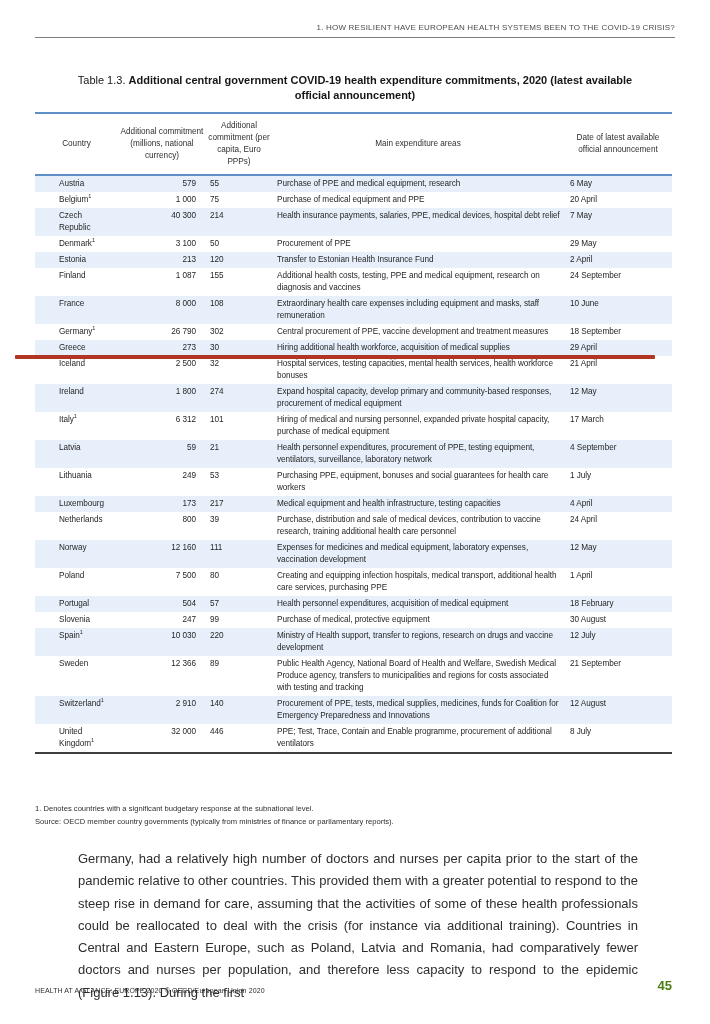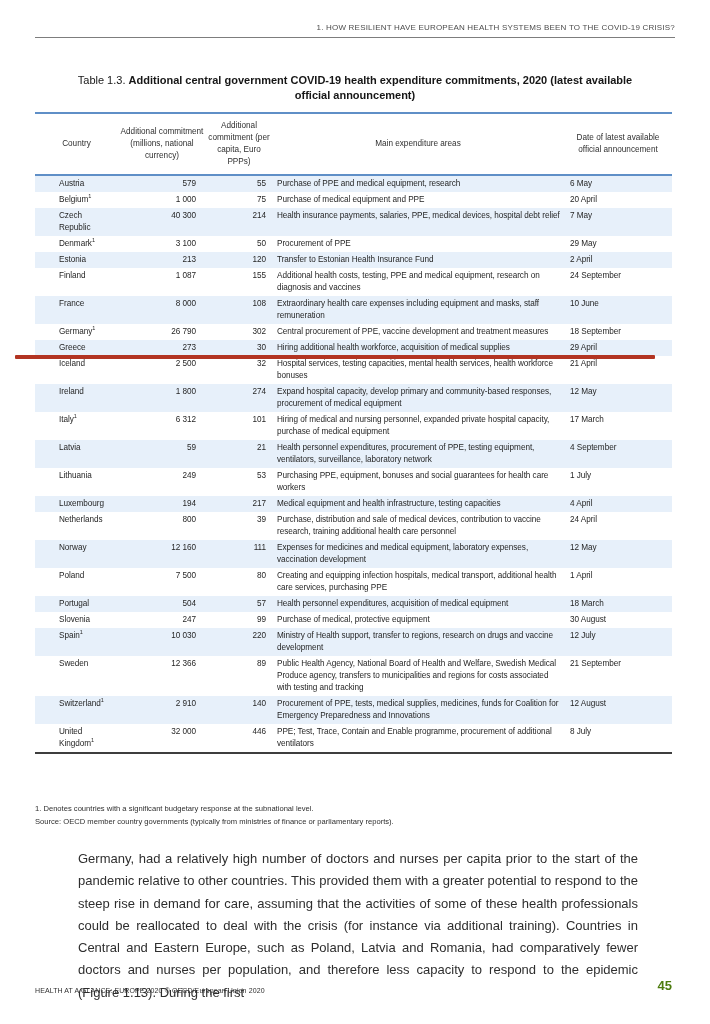--- a/index.html
+++ b/index.html
@@ -47,21 +47,21 @@
     border-bottom: 2px solid #5f8fc7;
     background: #fff;
   }
   tbody td {
     font-size: 8.2px; line-height: 12px; vertical-align: top;
     padding: 2px 4px; color: #262626; letter-spacing: -0.05px;
   }
   tbody tr:nth-child(odd) td { background: #e7f0fa; }
   td.c-country { padding-left: 24px; }
   td.c-millions { text-align: right; padding-right: 10px; }
-  td.c-percap { text-align: right; padding-right: 6px; }
+  td.c-percap { text-align: left; padding-right: 6px; }
   td.c-areas { padding-left: 5px; padding-right: 4px; }
   td.c-date { padding-left: 6px; }
   sup { font-size: 5.5px; vertical-align: super; line-height: 0; }
 
   
   .red-underline {
     position: absolute; left: -20px; bottom: -2.5px;
     width: 640px; height: 4px; z-index: 5;
     border-radius: 1px;
   }
@@ -212,21 +212,21 @@
           </tr>
           <tr>
             <td class="c-country">Lithuania</td>
             <td class="c-millions">249</td>
             <td class="c-percap">53</td>
             <td class="c-areas">Purchasing PPE, equipment, bonuses and social guarantees for health care workers</td>
             <td class="c-date">1 July</td>
           </tr>
           <tr>
             <td class="c-country">Luxembourg</td>
-            <td class="c-millions">194</td>
+            <td class="c-millions">173</td>
             <td class="c-percap">217</td>
             <td class="c-areas">Medical equipment and health infrastructure, testing capacities</td>
             <td class="c-date">4 April</td>
           </tr>
           <tr>
             <td class="c-country">Netherlands</td>
             <td class="c-millions">800</td>
             <td class="c-percap">39</td>
             <td class="c-areas">Purchase, distribution and sale of medical devices, contribution to vaccine research, training additional health care personnel</td>
             <td class="c-date">24 April</td>
@@ -243,21 +243,21 @@
             <td class="c-millions">7 500</td>
             <td class="c-percap">80</td>
             <td class="c-areas">Creating and equipping infection hospitals, medical transport, additional health care services, purchasing PPE</td>
             <td class="c-date">1 April</td>
           </tr>
           <tr>
             <td class="c-country">Portugal</td>
             <td class="c-millions">504</td>
             <td class="c-percap">57</td>
             <td class="c-areas">Health personnel expenditures, acquisition of medical equipment</td>
-            <td class="c-date">18 March</td>
+            <td class="c-date">18 February</td>
           </tr>
           <tr>
             <td class="c-country">Slovenia</td>
             <td class="c-millions">247</td>
             <td class="c-percap">99</td>
             <td class="c-areas">Purchase of medical, protective equipment</td>
             <td class="c-date">30 August</td>
           </tr>
           <tr>
             <td class="c-country">Spain<sup>1</sup></td>

